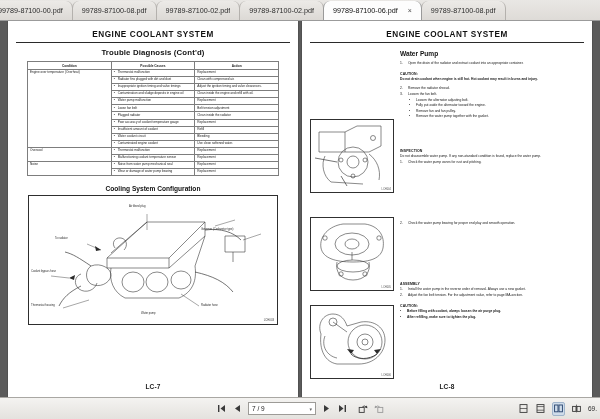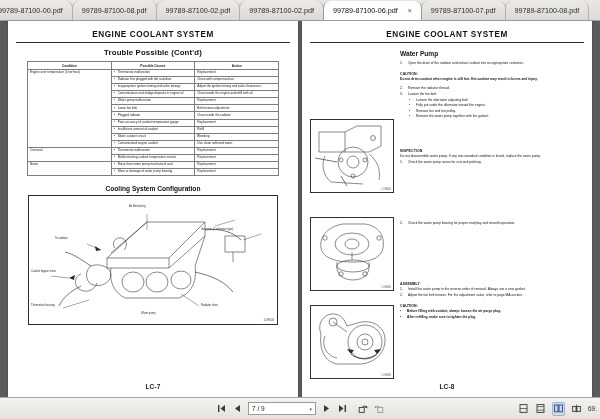--- a/index.html
+++ b/index.html
@@ -166,34 +166,31 @@
       <span class="tlabel">99789-87100-02.pdf</span>
     </div>
     <div class="tab">
       <span class="tlabel">99789-87100-02.pdf</span>
     </div>
     <div class="tab active">
       <span class="tlabel">99789-87100-06.pdf</span>
       <span class="tclose">×</span>
     </div>
     <div class="tab">
-      <span class="tlabel">99789-87100-07.pdf</span>
-    </div>
-    <div class="tab">
       <span class="tlabel">99789-87100-08.pdf</span>
     </div>
   </div>
 
   <div class="viewer">
     <div class="pages">
 
       <div class="page">
         <div class="doc-title">ENGINE COOLANT SYSTEM</div>
         <div class="rule"></div>
-        <div class="sub-title">Trouble Possible (Cont'd)</div>
+        <div class="sub-title">Trouble Diagnosis (Cont'd)</div>
 
         <table class="diag">
           <tbody>
               <tr>
             <th>Condition</th>
             <th>Possible Causes</th>
             <th>Action</th>
           </tr>
           <tr>
             <td class="cond" rowspan="11">Engine over temperature (Overheat)</td>

